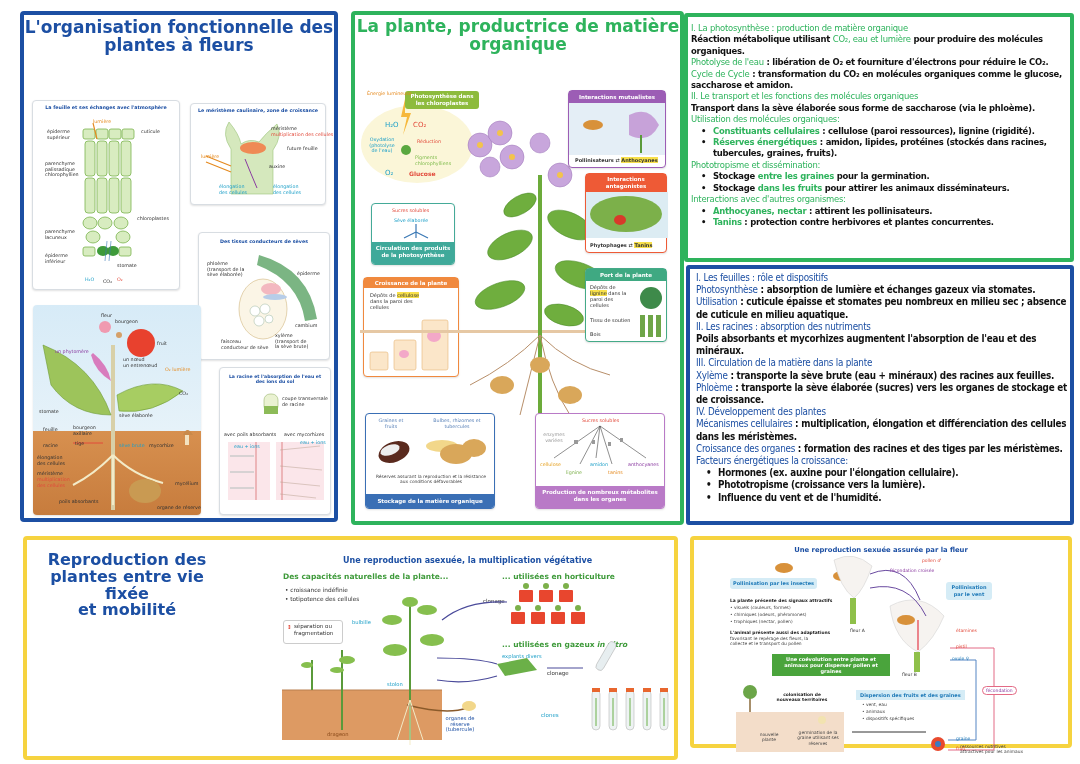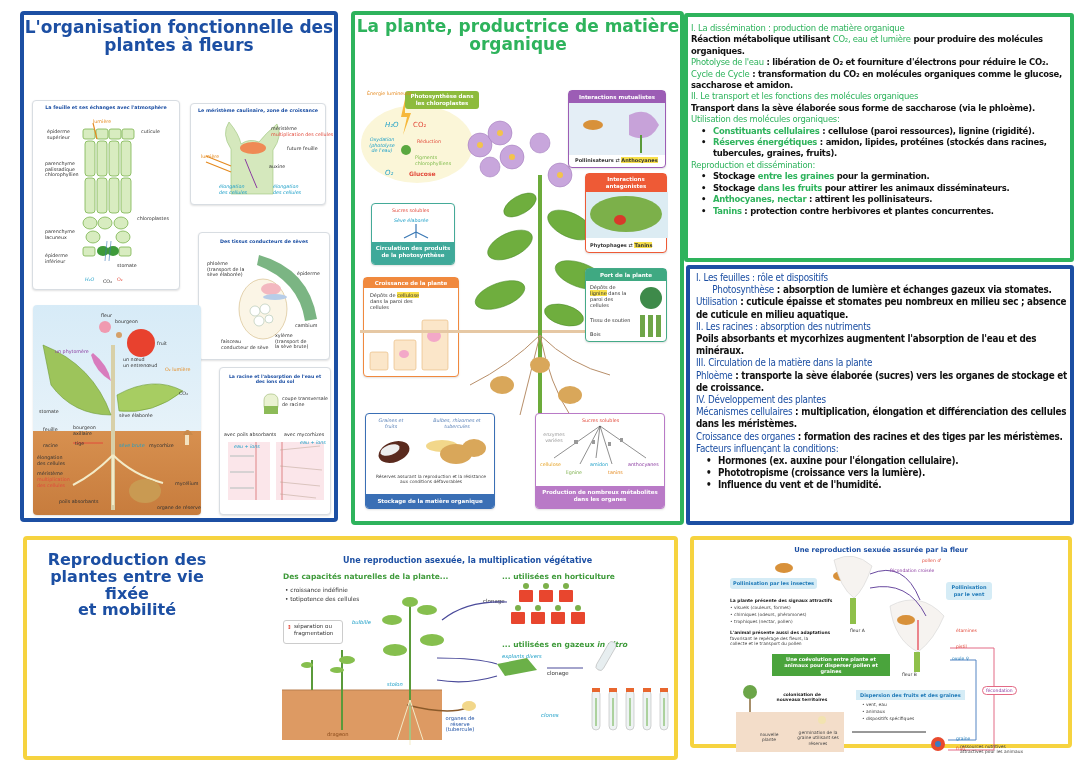--- a/index.html
+++ b/index.html
@@ -28,21 +28,21 @@
   .notes li::before { content: "•"; position: absolute; left: 0; color: #111; }
 
   
   .card { position: absolute; background: #fff; border: 1px solid #d8dde2; border-radius: 4px; box-shadow: 0 1px 2px rgba(0,0,0,0.12); }
   .small { font-size: 5px; line-height: 6px; color: #333; }
   .tiny { font-size: 4.4px; line-height: 5.4px; color: #444; }
   .caption-blue { color: #1c4fa3; font-weight: bold; font-size: 5px; text-align: center; }
   .badge { position: absolute; color: #fff; font-weight: bold; font-size: 5.5px; text-align: center; line-height: 7px; padding: 2px 3px; border-radius: 3px; }
   .label { position: absolute; font-size: 4.8px; line-height: 5.6px; color: #333; white-space: nowrap; }
   .lbl-red { color: #e24a3b; }
-  .lbl-cyan { color: #1fa0c8; font-style: italic; }
+  .lbl-cyan { color: #1fa0c8; }
   .lbl-purple { color: #8a3aa0; }
   .lbl-orange { color: #e58a1f; }
   .hl { background: #f8e04a; }
   svg { position: absolute; overflow: visible; }
 </style>
 </head>
 <body>
 
 <div class="panel p-blue-tl">
   <div class="big-title t-blue" style="left:0;top:4px;width:310px;font-size:17px;">
@@ -336,56 +336,58 @@
     <div class="label" style="left:30px;top:56px;color:#7cb04a;">lignine</div>
     <div class="label" style="left:54px;top:48px;color:#1fa0c8;">amidon</div>
     <div class="label" style="left:72px;top:56px;color:#e58a1f;">tanins</div>
     <div class="label" style="left:92px;top:48px;color:#8a3aa0;">anthocyanes</div>
     <div style="position:absolute;left:0;bottom:0;width:100%;height:22px;background:#b97ac7;color:#fff;font-size:5.5px;font-weight:bold;text-align:center;padding-top:3px;line-height:7px;border-radius:0 0 3px 3px;">Production de nombreux métabolites dans les organes</div>
   </div>
 </div>
 
 <div class="panel p-green-tr">
   <div class="notes" id="notes-green" style="left:3px;top:5px;width:376px;">
-      <div class="line g">I. La dissémination : production de matière organique</div>
+      <div class="line g">I. La photosynthèse : production de matière organique</div>
       <div class="line" style="font-weight: bold;"><span>Réaction métabolique utilisant </span><span class="g" style="font-weight: normal;">CO₂, eau et lumière</span><span> pour produire des molécules organiques.</span></div>
       <div class="line" style="font-weight: bold;"><span class="g" style="font-weight: normal;">Photolyse de l'eau</span><span> : libération de O₂ et fourniture d'électrons pour réduire le CO₂.</span></div>
       <div class="line" style="font-weight: bold;"><span class="g" style="font-weight: normal;">Cycle de Cycle</span><span> : transformation du CO₂ en molécules organiques comme le glucose, saccharose et amidon.</span></div>
       <div class="line g">II. Le transport et les fonctions des molécules organiques</div>
       <div class="line" style="font-weight: bold;"><span>Transport dans la sève élaborée sous forme de saccharose (via le phloème).</span></div>
       <div class="line g">Utilisation des molécules organiques:</div>
       <ul>
         <li><span class="g">Constituants cellulaires</span><span> : cellulose (paroi ressources), lignine (rigidité).</span></li>
         <li><span class="g">Réserves énergétiques</span><span> : amidon, lipides, protéines (stockés dans racines, tubercules, graines, fruits).</span></li>
       </ul>
-      <div class="line g">Reproduction et dissémination:</div>
+      <div class="line g">Phototropisme et dissémination:</div>
       <ul>
         <li><span>Stockage </span><span class="g">entre les graines</span><span> pour la germination.</span></li>
         <li><span>Stockage </span><span class="g">dans les fruits</span><span> pour attirer les animaux disséminateurs.</span></li>
       </ul>
+      <div class="line g">Interactions avec d'autres organismes:</div>
       <ul>
         <li><span class="g">Anthocyanes, nectar</span><span> : attirent les pollinisateurs.</span></li>
         <li><span class="g">Tanins</span><span> : protection contre herbivores et plantes concurrentes.</span></li>
       </ul>
     </div>
 </div>
 
 <div class="panel p-blue-mr">
   <div class="notes" id="notes-blue" style="left:6px;top:3px;width:372px;font-size:9.8px;line-height:12.2px;">
       <div class="line b">I. Les feuilles : rôle et dispositifs</div>
-      <div class="line" style="font-weight: bold; text-align: center;"><span class="b" style="font-weight: normal;">Photosynthèse</span><span> : absorption de lumière et échanges gazeux via stomates.</span></div>
+      <div class="line" style="font-weight: bold;"><span class="b" style="font-weight: normal;">Photosynthèse</span><span> : absorption de lumière et échanges gazeux via stomates.</span></div>
       <div class="line" style="font-weight: bold;"><span class="b" style="font-weight: normal;">Utilisation</span><span> : cuticule épaisse et stomates peu nombreux en milieu sec ; absence de cuticule en milieu aquatique.</span></div>
       <div class="line b">II. Les racines : absorption des nutriments</div>
       <div class="line" style="font-weight: bold;"><span>Poils absorbants et mycorhizes augmentent l'absorption de l'eau et des minéraux.</span></div>
       <div class="line b">III. Circulation de la matière dans la plante</div>
+      <div class="line" style="font-weight: bold;"><span class="b" style="font-weight: normal;">Xylème</span><span> : transporte la sève brute (eau + minéraux) des racines aux feuilles.</span></div>
       <div class="line" style="font-weight: bold;"><span class="b" style="font-weight: normal;">Phloème</span><span> : transporte la sève élaborée (sucres) vers les organes de stockage et de croissance.</span></div>
       <div class="line b">IV. Développement des plantes</div>
       <div class="line" style="font-weight: bold;"><span class="b" style="font-weight: normal;">Mécanismes cellulaires</span><span> : multiplication, élongation et différenciation des cellules dans les méristèmes.</span></div>
       <div class="line" style="font-weight: bold;"><span class="b" style="font-weight: normal;">Croissance des organes</span><span> : formation des racines et des tiges par les méristèmes.</span></div>
-      <div class="line b">Facteurs influençant la conditions:</div>
+      <div class="line b">Facteurs énergétiques la croissance:</div>
       <ul>
         <li><span>Hormones (ex. auxine pour l'élongation cellulaire).</span></li>
         <li><span>Phototropisme (croissance vers la lumière).</span></li>
         <li><span>Influence du vent et de l'humidité.</span></li>
       </ul>
     </div>
 </div>
 
 <div class="panel p-yellow-bl">
   <div class="big-title t-blue" style="left:0;top:12px;width:200px;font-size:16px;">

